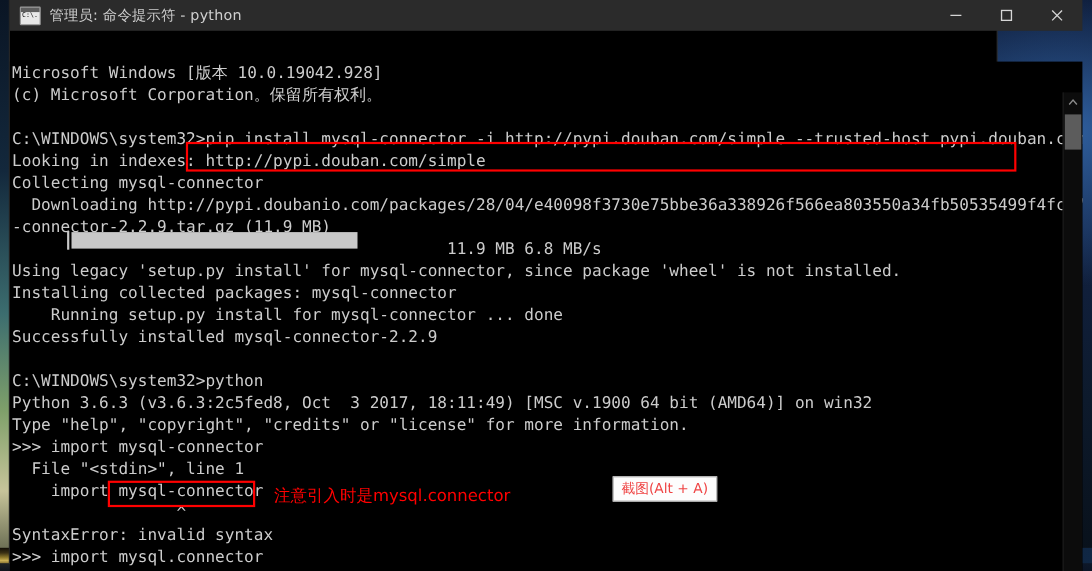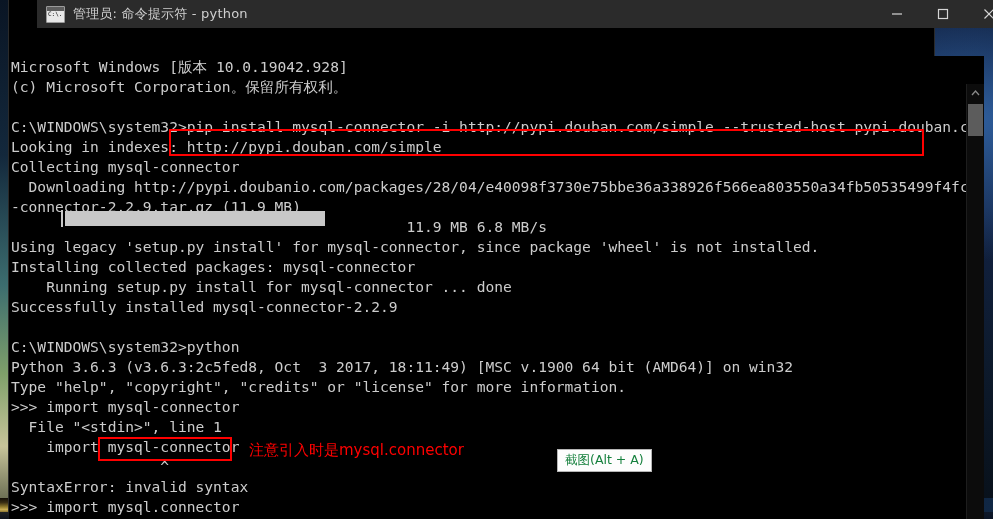--- a/index.html
+++ b/index.html
@@ -39,21 +39,20 @@
     position:absolute;left:0;top:512px;width:993px;height:7px;
     background:linear-gradient(180deg,#0d1524 0%,#0a1120 100%);
     opacity:.85;
   }
 
   
   #window{
     position:absolute;left:9px;top:0;width:897px;height:511px;
     background:#000;
     box-shadow:0 0 0 1px #2a2a2a;
-    padding-left:28px;
   }
   #titlebar{
     height:28px;width:975px;
     background:#2b2b2b;
     display:flex;align-items:center;
     position:relative;
   }
   #title-icon{
     width:17px;height:15px;margin-left:9px;margin-right:8px;
     background:#e8e8e8;border:1px solid #9a9a9a;
@@ -126,24 +125,24 @@
   #redbox-import{left:89px;top:381px;width:134px;height:24px;}
   #red-note{
     position:absolute;left:240px;top:383px;
     color:#ff0000;font-size:15px;line-height:22px;
     font-family:"DejaVu Sans","Liberation Sans",sans-serif;
     white-space:nowrap;font-weight:500;
   }
 
   
   #snip-tip{
-    position:absolute;left:548px;top:393px;
+    position:absolute;left:548px;top:377px;
     background:#fdfdfd;border:1px solid #b5b5b5;
     padding:3px 7px 4px 7px;
-    font-size:12.5px;color:#15803d;line-height:14px;
+    font-size:12.5px;color:#ef4444;line-height:14px;
     font-family:"DejaVu Sans","Liberation Sans",sans-serif;
     white-space:nowrap;
     box-shadow:0 1px 2px rgba(0,0,0,.35);
   }
 </style>
 </head>
 <body>
 
 <div id="desktop"></div>
 <div id="desktop-left-strip"></div>

